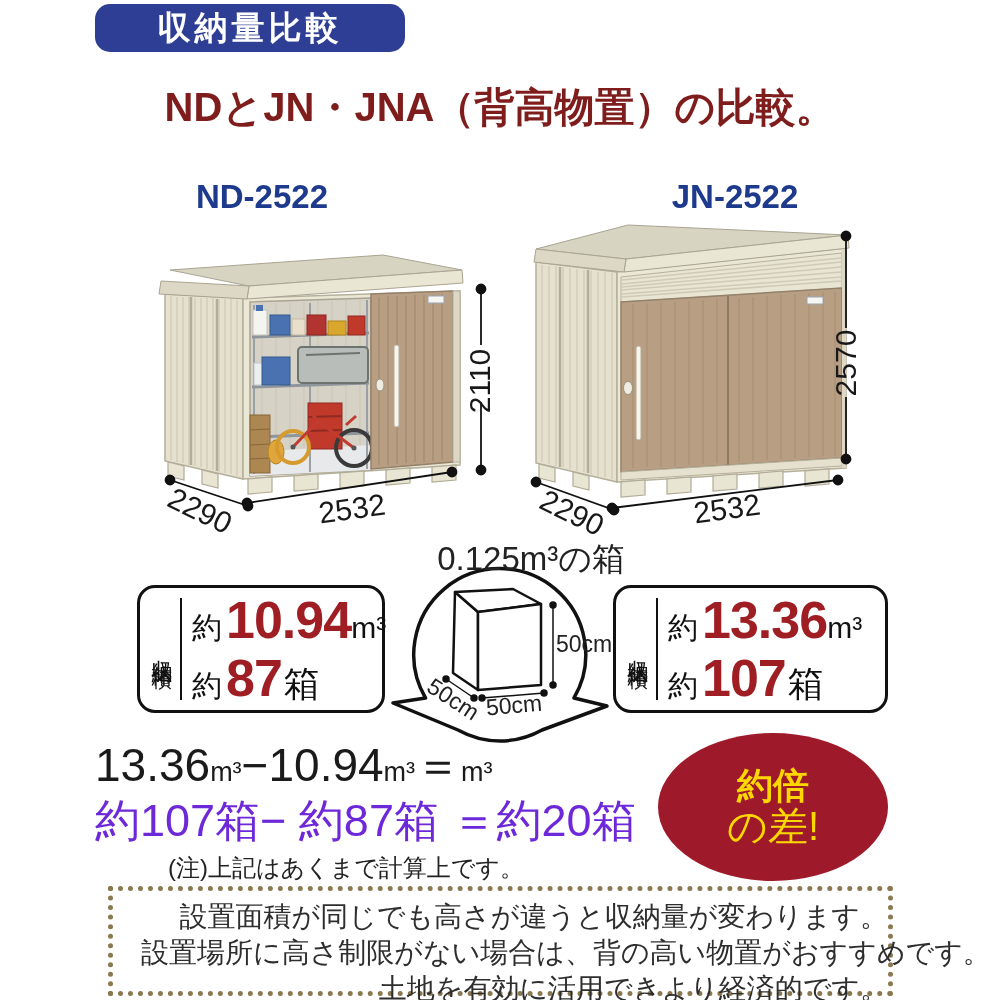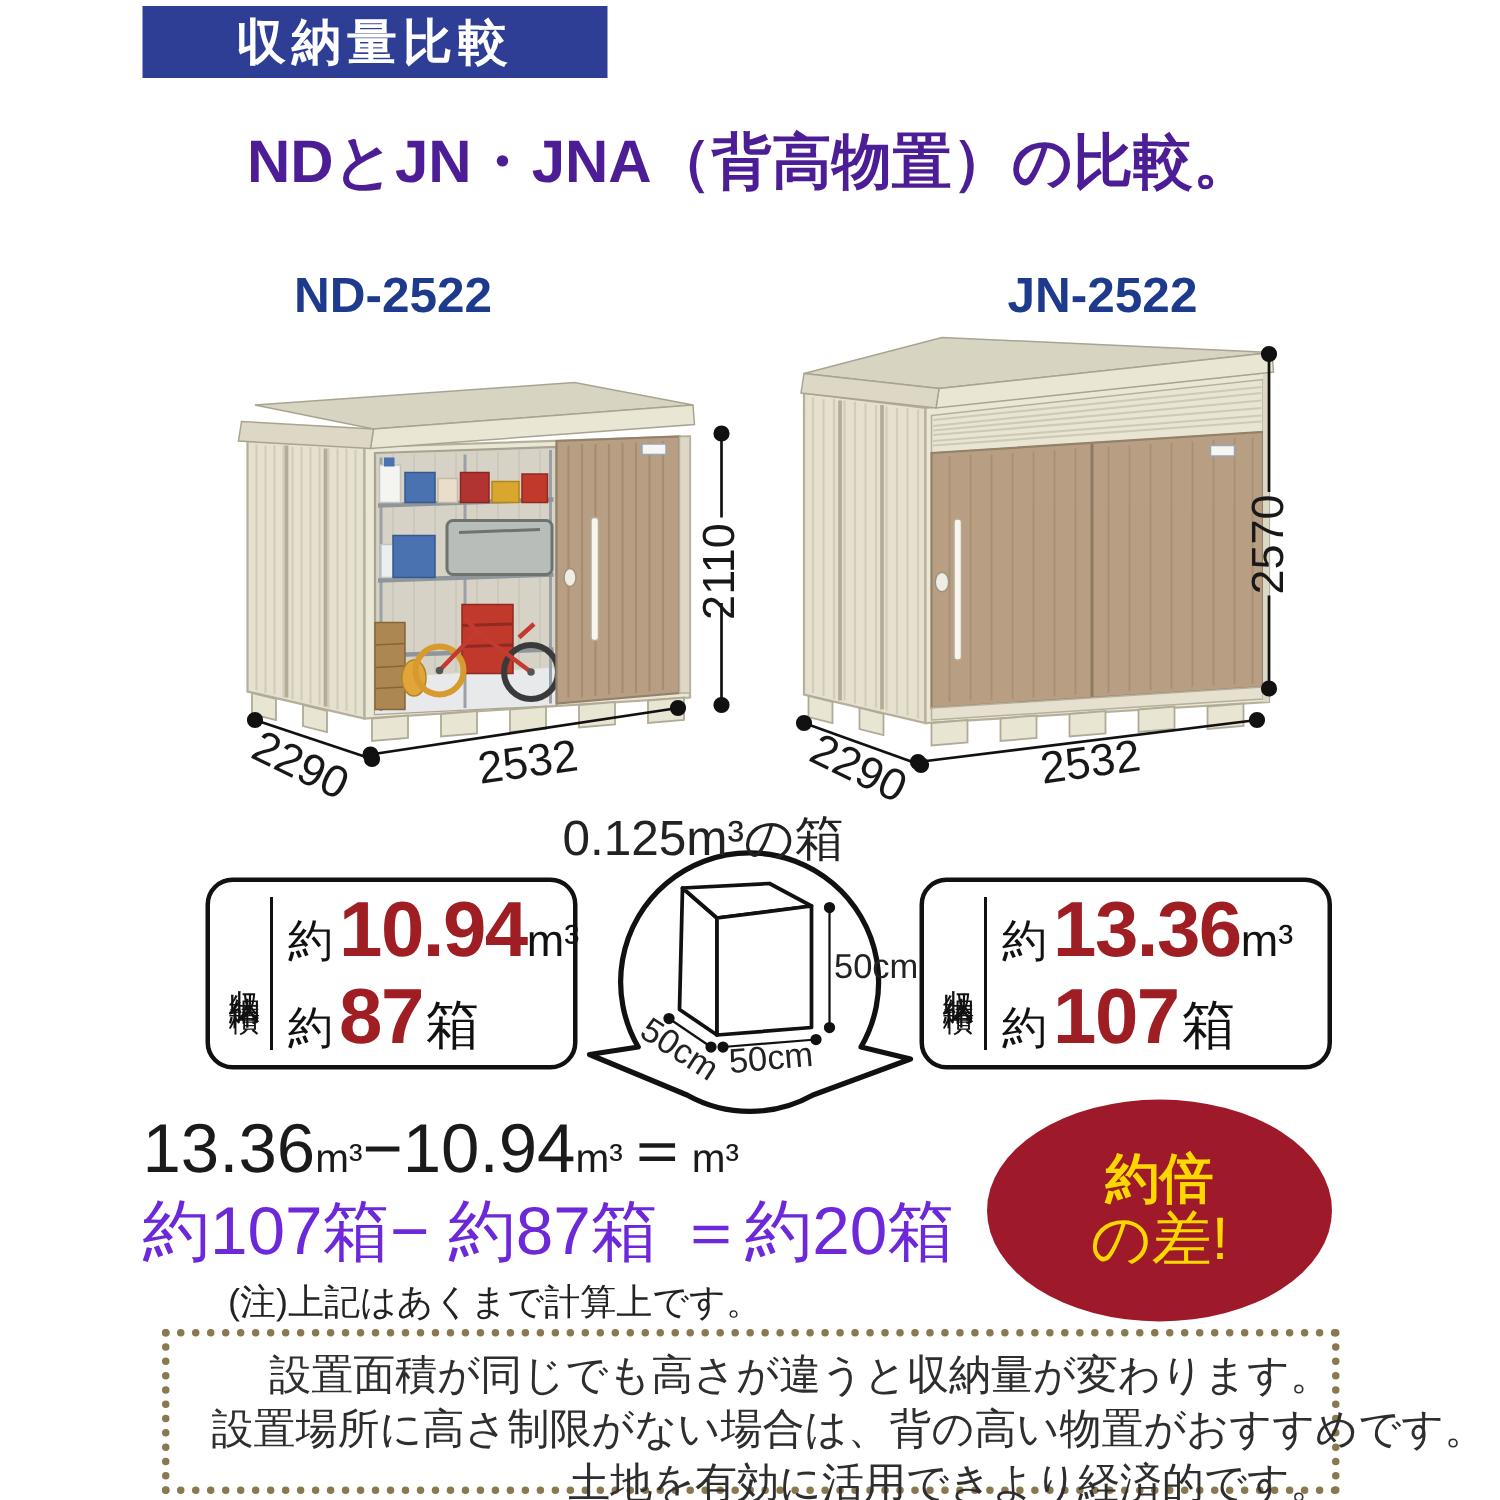--- a/index.html
+++ b/index.html
@@ -3,32 +3,32 @@
 <meta charset="utf-8">
 <style>
   html,body{margin:0;padding:0;background:#fff;}
   .canvas{
     position:relative;width:1000px;height:1000px;background:#ffffff;
     font-family:"Liberation Sans","DejaVu Sans",sans-serif;color:#1a1a1a;overflow:hidden;
   }
   .abs{position:absolute;}
   
   .banner{left:95px;top:4px;width:310px;height:48px;background:#2e3e94;color:#fff;
-    display:flex;align-items:center;justify-content:center;font-size:33px;font-weight:bold;letter-spacing:4px;}
-  .title{left:0;top:80px;width:1000px;text-align:center;font-size:40px;font-weight:600;color:#4c1d95;}
+    display:flex;align-items:center;justify-content:center;font-size:33px;font-weight:bold;letter-spacing:4px;border-radius:15px;}
+  .title{left:0;top:80px;width:1000px;text-align:center;font-size:40px;font-weight:600;color:#7f1d1d;}
   .model-label{width:220px;text-align:center;font-size:33px;font-weight:600;color:#1d3a8c;}
   .model-nd{left:152px;top:178px;}
   .model-jn{left:625px;top:178px;}
   
   .dim{font-size:30px;color:#181818;text-align:center;width:90px;}
   .dim-v{transform:rotate(-90deg);}
   .dim-w{transform:rotate(-8deg);}
   .dim-d{transform:rotate(26deg);}
   
-  .bubble-caption{left:375px;top:537px;width:250px;text-align:left;font-size:33px;color:#222;}
+  .bubble-caption{left:375px;top:537px;width:250px;text-align:right;font-size:33px;color:#222;}
   .cm{font-size:23px;color:#222;width:64px;text-align:center;}
   
   .statbox{border:3.5px solid #111;border-radius:18px;background:#fff;display:flex;align-items:stretch;box-sizing:border-box;}
   .statbox .vlabel{writing-mode:vertical-rl;text-orientation:upright;font-size:21px;letter-spacing:3px;
     display:flex;align-items:center;justify-content:center;padding:6px 4px 6px 8px;color:#111;}
   .statbox .divider{border-left:2.5px solid #111;margin:10px 0;}
   .statrows{display:flex;flex-direction:column;justify-content:space-evenly;padding-left:10px;flex:1;}
   .statrow{display:flex;align-items:baseline;line-height:1;}
   .statrow .pre{font-size:30px;color:#111;margin-right:4px;}
   .statrow .val{font-size:52px;font-weight:bold;color:#9e1e24;letter-spacing:-1px;}
@@ -352,21 +352,21 @@
   <div class="abs calcline" style="left:95px;top:742px;">
     <span class="big">13.36</span>
     <span class="unit">m³</span>
     <span class="big">−</span>
     <span class="big">10.94</span>
     <span class="unit">m³</span>
     <span class="big">＝</span>
     <span class="unit">m³</span>
   </div>
   <div class="abs calc2" style="left:95px;top:798px;">約107箱− 約87箱 ＝約20箱</div>
-  <div class="abs note" style="left:152px;top:852px;">(注)上記はあくまで計算上です。</div>
+  <div class="abs note" style="left:168px;top:852px;">(注)上記はあくまで計算上です。</div>
 
   <div class="abs badge">
     <div class="row1">
       <span class="sm">約</span>
       <span class="sm">倍</span>
     </div>
     <div class="row2">の差!</div>
   </div>
 
   <div class="abs footer">

